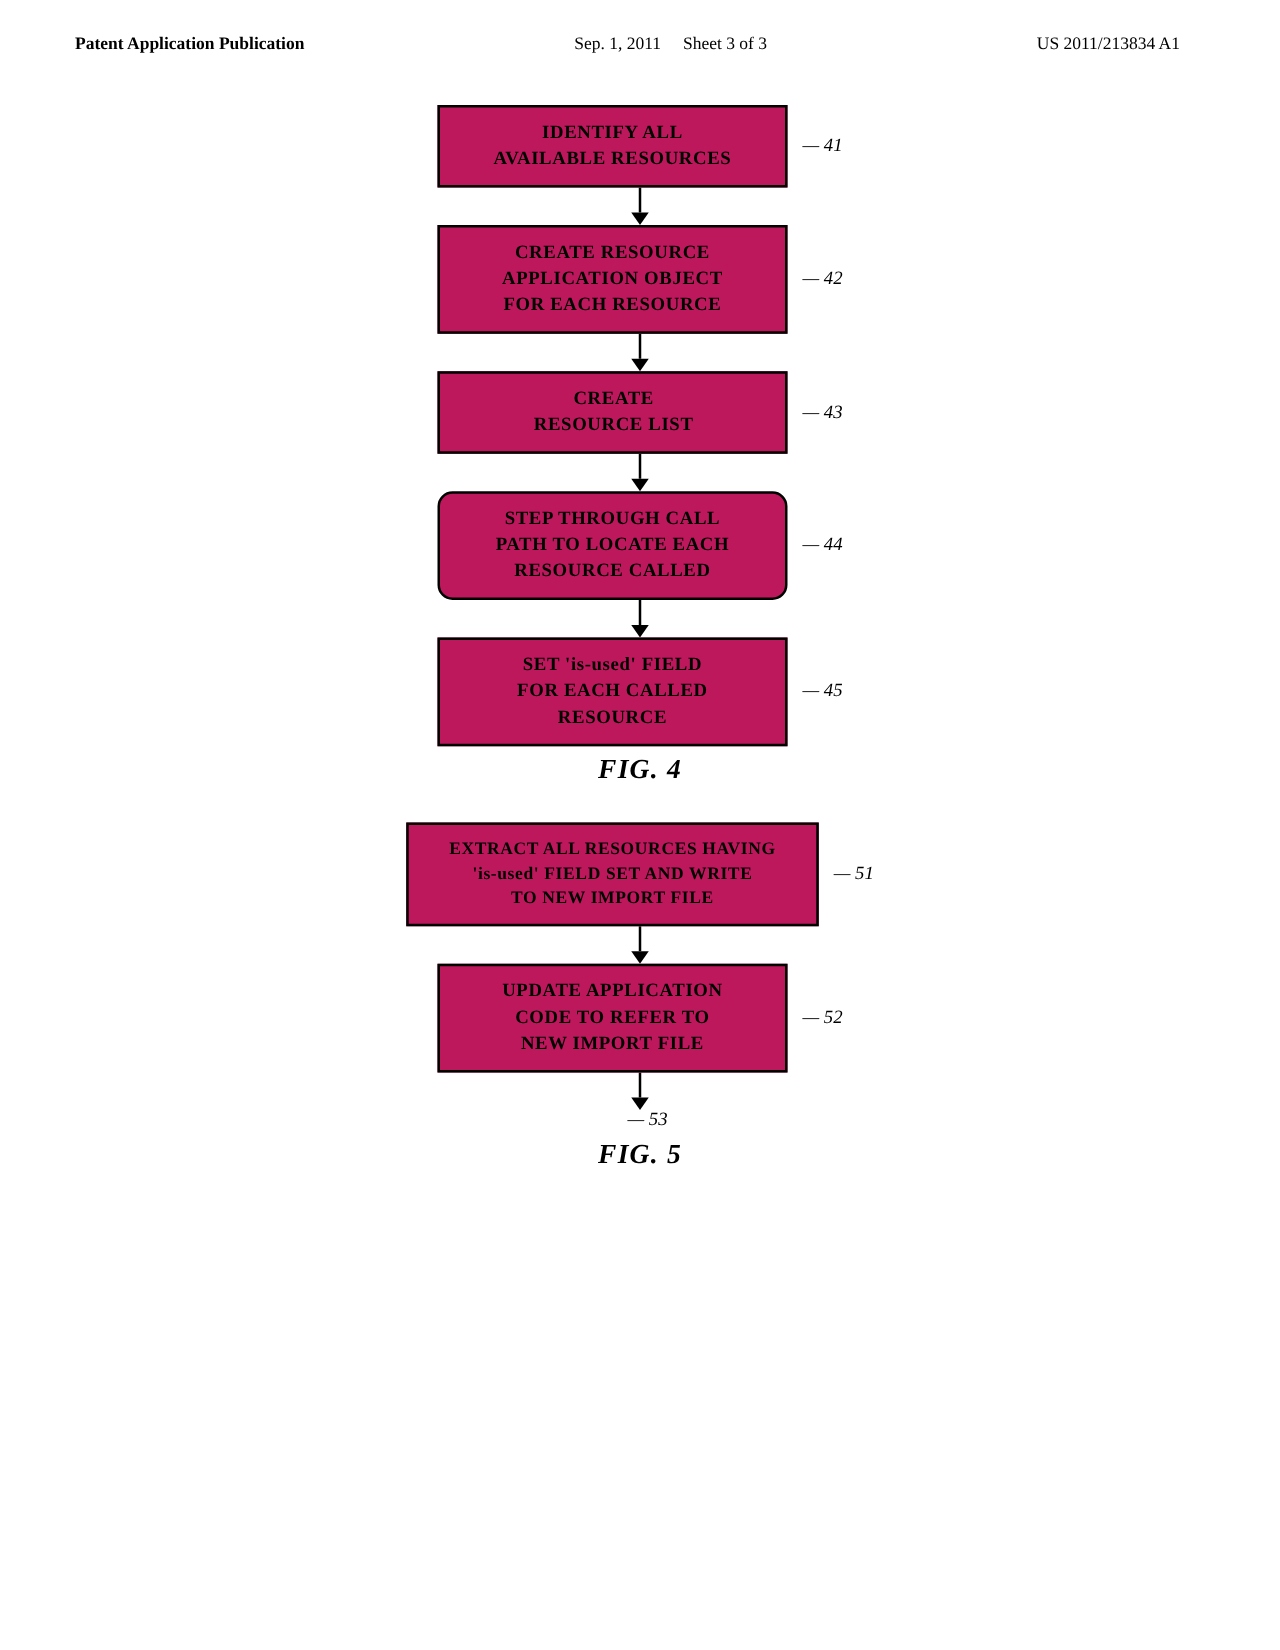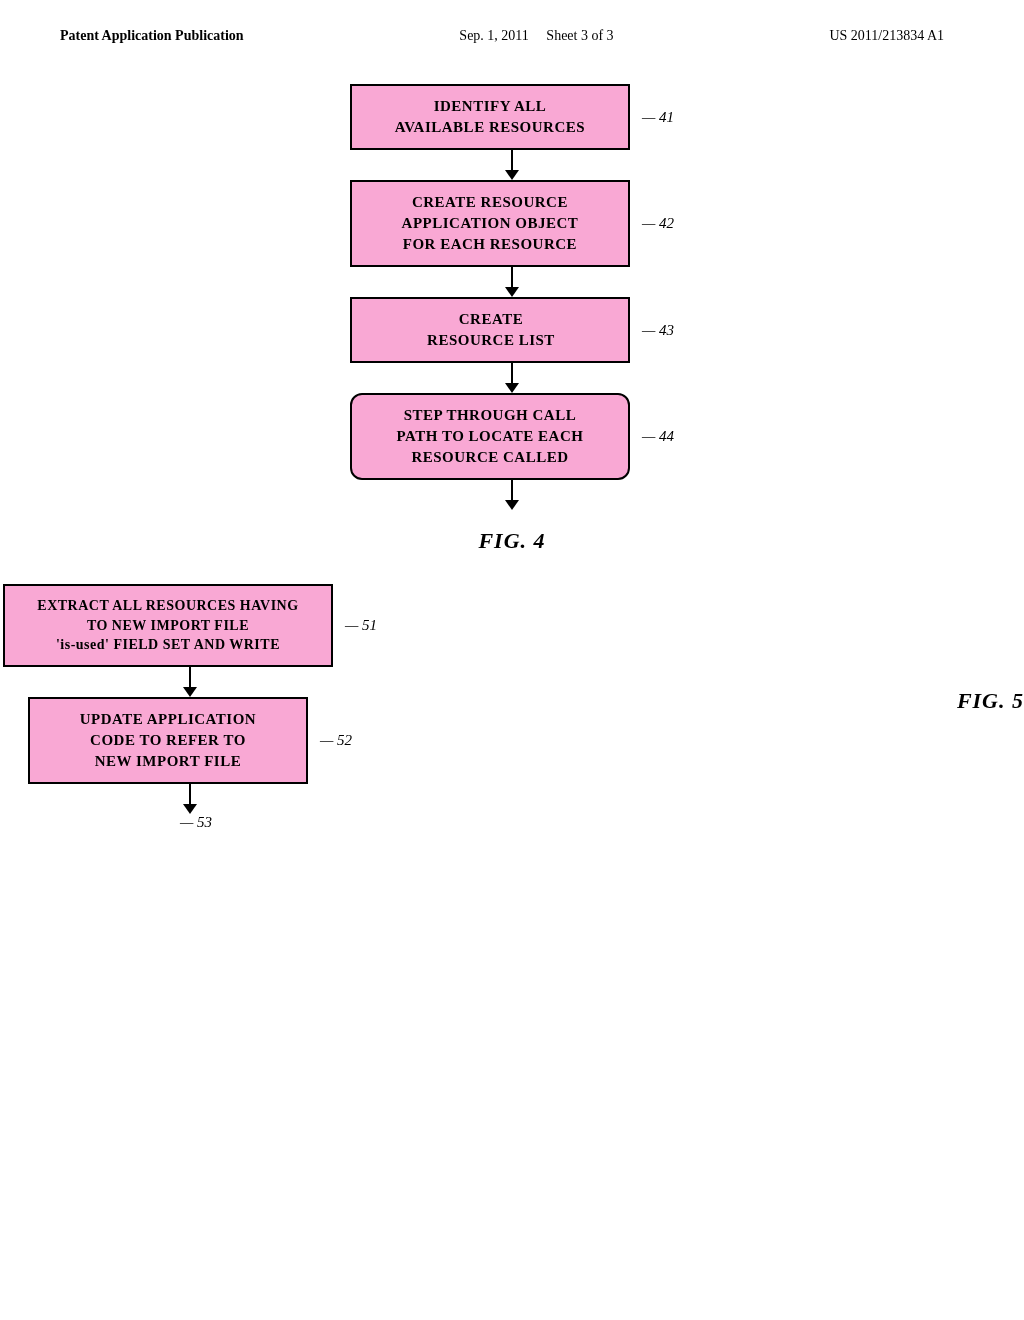--- a/index.html
+++ b/index.html
@@ -49,21 +49,21 @@
     }
 
     .flow-box {
       border: 2px solid #000;
       text-align: center;
       font-size: 15px;
       font-weight: bold;
       letter-spacing: 0.5px;
       line-height: 1.4;
       padding: 10px 18px;
-      background: #f9a8d4;
+      background: #be185d;
       position: relative;
     }
 
     .box-with-label {
       display: flex;
       align-items: center;
       position: relative;
     }
 
     .step-label {
@@ -79,29 +79,29 @@
       border-left: 7px solid transparent;
       border-right: 7px solid transparent;
       border-top: 10px solid #000;
       margin: 0 auto;
     }
 
     .fig-caption {
       font-size: 22px;
       font-style: italic;
       font-weight: bold;
-      margin-top: 18px;
+      margin-top: 5px;
       margin-bottom: 30px;
       letter-spacing: 1px;
     }
 
     
     .fig5-container {
       display: flex;
-      flex-direction: row;
+      flex-direction: column;
       align-items: center;
       width: 100%;
       justify-content: space-between;
     }
 
     .fig4-boxes {
       display: flex;
       flex-direction: column;
       align-items: center;
       width: 340px;
@@ -192,34 +192,42 @@
           <div>RESOURCE  CALLED</div>
         </div>
         <span class="step-label">— 44</span>
       </div>
 
       <div class="arrow-connector">
         <div class="connector-segment" style="height:20px;"></div>
         <div class="arrow-down"></div>
       </div>
 
+      <div class="box-with-label">
+        <div class="flow-box" style="width:280px;">
+          <div>SET  'is-used'  FIELD</div>
+          <div>FOR  EACH  CALLED</div>
+          <div>RESOURCE</div>
+        </div>
+        <span class="step-label">— 45</span>
+      </div>
 
     </div>
 
     <div class="fig-caption">FIG. 4</div>
   </div>
 
   <div class="fig5-container">
     <div class="fig5-boxes">
 
       <div class="box-with-label">
         <div class="flow-box" style="width:330px; font-size:14px;">
           <div>EXTRACT  ALL  RESOURCES  HAVING</div>
+          <div>'is-used'  FIELD  SET  AND  WRITE</div>
           <div>TO  NEW  IMPORT  FILE</div>
-          <div>'is-used'  FIELD  SET  AND  WRITE</div>
         </div>
         <span class="step-label">— 51</span>
       </div>
 
       <div class="arrow-connector">
         <div class="connector-segment" style="height:20px;"></div>
         <div class="arrow-down"></div>
       </div>
 
       <div class="box-with-label">

